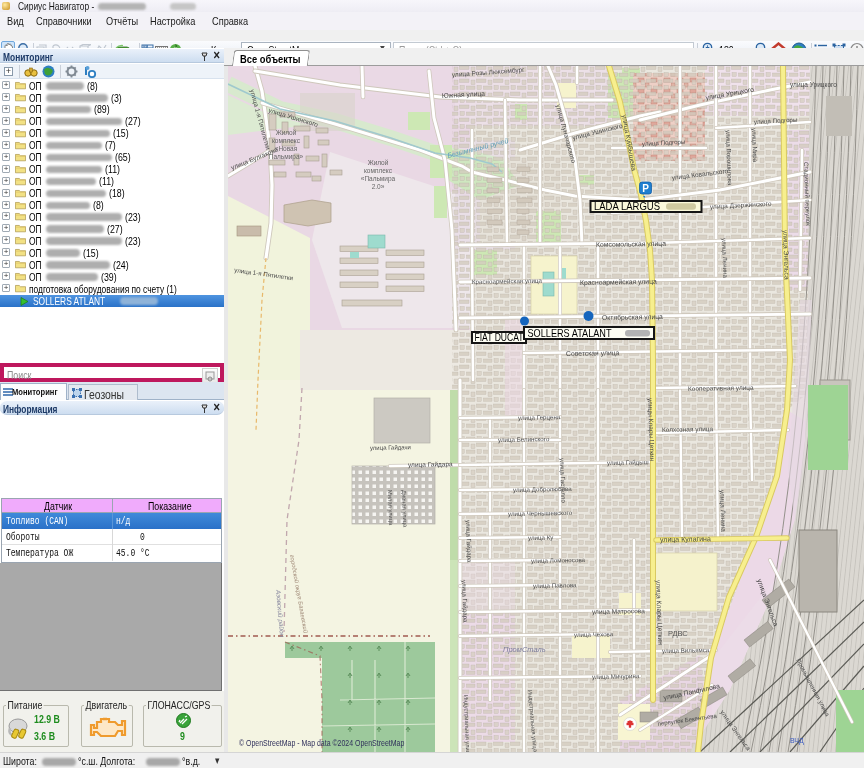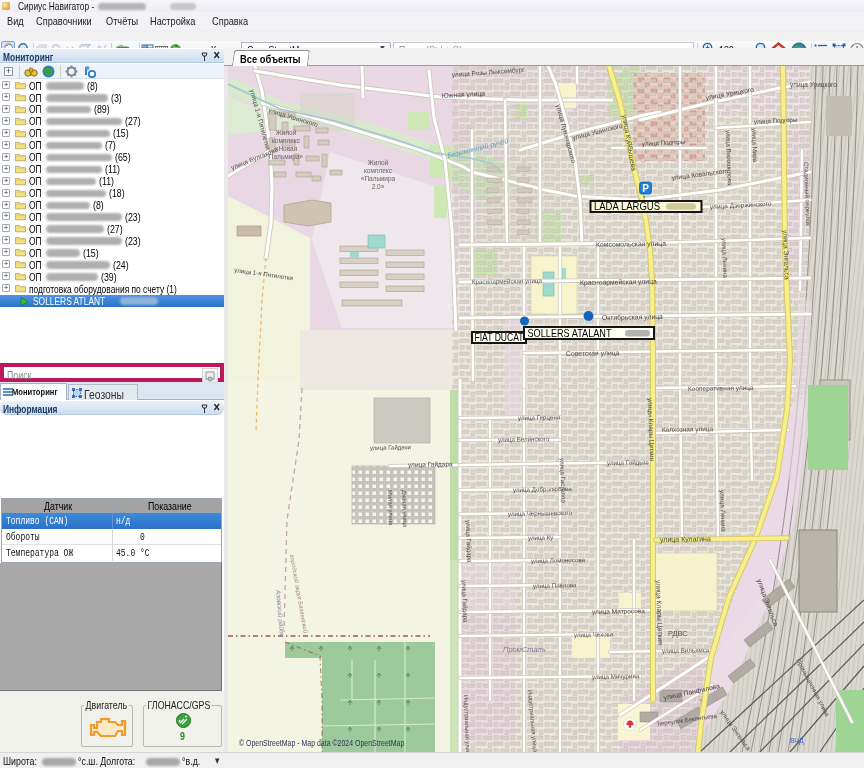--- a/index.html
+++ b/index.html
@@ -413,21 +413,21 @@
         </div>
       </div>
       <div class="phead" style="top:352px;border-radius:7px;">
         <span class="t">Информация</span>
         <svg class="abs" style="left:200px;top:3px;" width="9" height="10" viewBox="0 0 9 10">
           <path d="M2 1 h5 l-1 3 h-3 z M4.5 4 v5" stroke="#333" fill="#ddd" stroke-width="1"></path>
         </svg>
         <span class="abs" style="left:213px;top:0px;font-size:11px;font-weight:bold;color:#222;">✕</span>
       </div>
       <div class="sens">
-        <div class="abs" style="left:0;top:0;width:219px;height:14px;background:#a3a3a3;border-bottom:1px solid #9aa5b1;text-align:center;">
+        <div class="abs" style="left:0;top:0;width:219px;height:14px;background:#f0abfc;border-bottom:1px solid #9aa5b1;text-align:center;">
           <span class="abs" style="left:42px;top:1px;">Датчик</span>
           <span class="abs" style="left:146px;top:1px;">Показание</span>
           <div class="abs" style="left:110px;top:0;width:1px;height:14px;background:#9aa5b1;"></div>
         </div>
         <div class="abs" style="left:0;top:14px;width:219px;height:16px;background:linear-gradient(#3f8ada,#2a71c8);color:#fff;font-family:'Liberation Mono',monospace;font-size:10px;">
           <span class="abs" style="left:4px;top:3px;">Топливо (CAN)</span>
           <span class="abs" style="left:114px;top:3px;">н/д</span>
           <div class="abs" style="left:110px;top:0;width:1px;height:16px;background:#5a96d8;"></div>
         </div>
         <div class="abs" style="left:0;top:30px;width:219px;height:16px;border-bottom:1px solid #e0e0e0;font-family:'Liberation Mono',monospace;font-size:10px;color:#111;">
@@ -436,20 +436,31 @@
           <div class="abs" style="left:110px;top:0;width:1px;height:16px;background:#d8d8d8;"></div>
         </div>
         <div class="abs" style="left:0;top:46px;width:219px;height:16px;font-family:'Liberation Mono',monospace;font-size:10px;color:#111;">
           <span class="abs" style="left:4px;top:3px;">Температура ОЖ</span>
           <span class="abs" style="left:114px;top:3px;">45.0 °C</span>
           <div class="abs" style="left:110px;top:0;width:1px;height:16px;background:#d8d8d8;"></div>
         </div>
       </div>
       <div class="grayarea"></div>
       <div class="boxzone">
+        <div class="gbox" style="left:3px;width:66px;">
+          <span class="lbl">Питание</span>
+          <svg class="abs" style="left:1px;top:8px;" width="28" height="28" viewBox="0 0 28 28">
+            <ellipse cx="13" cy="12" rx="9" ry="7" fill="#d8d8d8" stroke="#9a9a9a"></ellipse>
+            <path d="M5 14 Q3 20 8 21" fill="none" stroke="#b8b8b8" stroke-width="2.5"></path>
+            <rect x="8" y="15" width="5" height="9" rx="2" fill="#e8c832" stroke="#a88a10" transform="rotate(25 10 19)"></rect>
+            <rect x="15" y="15" width="5" height="9" rx="2" fill="#e8c832" stroke="#a88a10" transform="rotate(25 17 19)"></rect>
+          </svg>
+          <span class="abs" style="left:30px;top:7px;color:#1e8c1e;font-weight:bold;font-size:11px;">12.9 В</span>
+          <span class="abs" style="left:30px;top:24px;color:#1e8c1e;font-weight:bold;font-size:11px;">3.6 В</span>
+        </div>
         <div class="gbox" style="left:81px;width:52px;">
           <span class="lbl">Двигатель</span>
           <svg class="abs" style="left:7px;top:9px;" width="38" height="25" viewBox="0 0 38 25">
             <g fill="#fde8c8" stroke="#ef9b2e" stroke-width="2.2">
               <path d="M8 7 L12 7 L12 4 L20 4 L20 7 L26 7 L29 10 L33 10 L33 6 L36 6 L36 20 L33 20 L33 16 L29 16 L26 21 L12 21 L8 17 L5 17 L5 20 L2 20 L2 10 L5 10 L5 13 L8 13 Z"></path>
             </g>
             <line x1="14" y1="4" x2="18" y2="4" stroke="#ef9b2e" stroke-width="2.5"></line>
           </svg>
         </div>
         <div class="gbox" style="left:143px;width:79px;">

